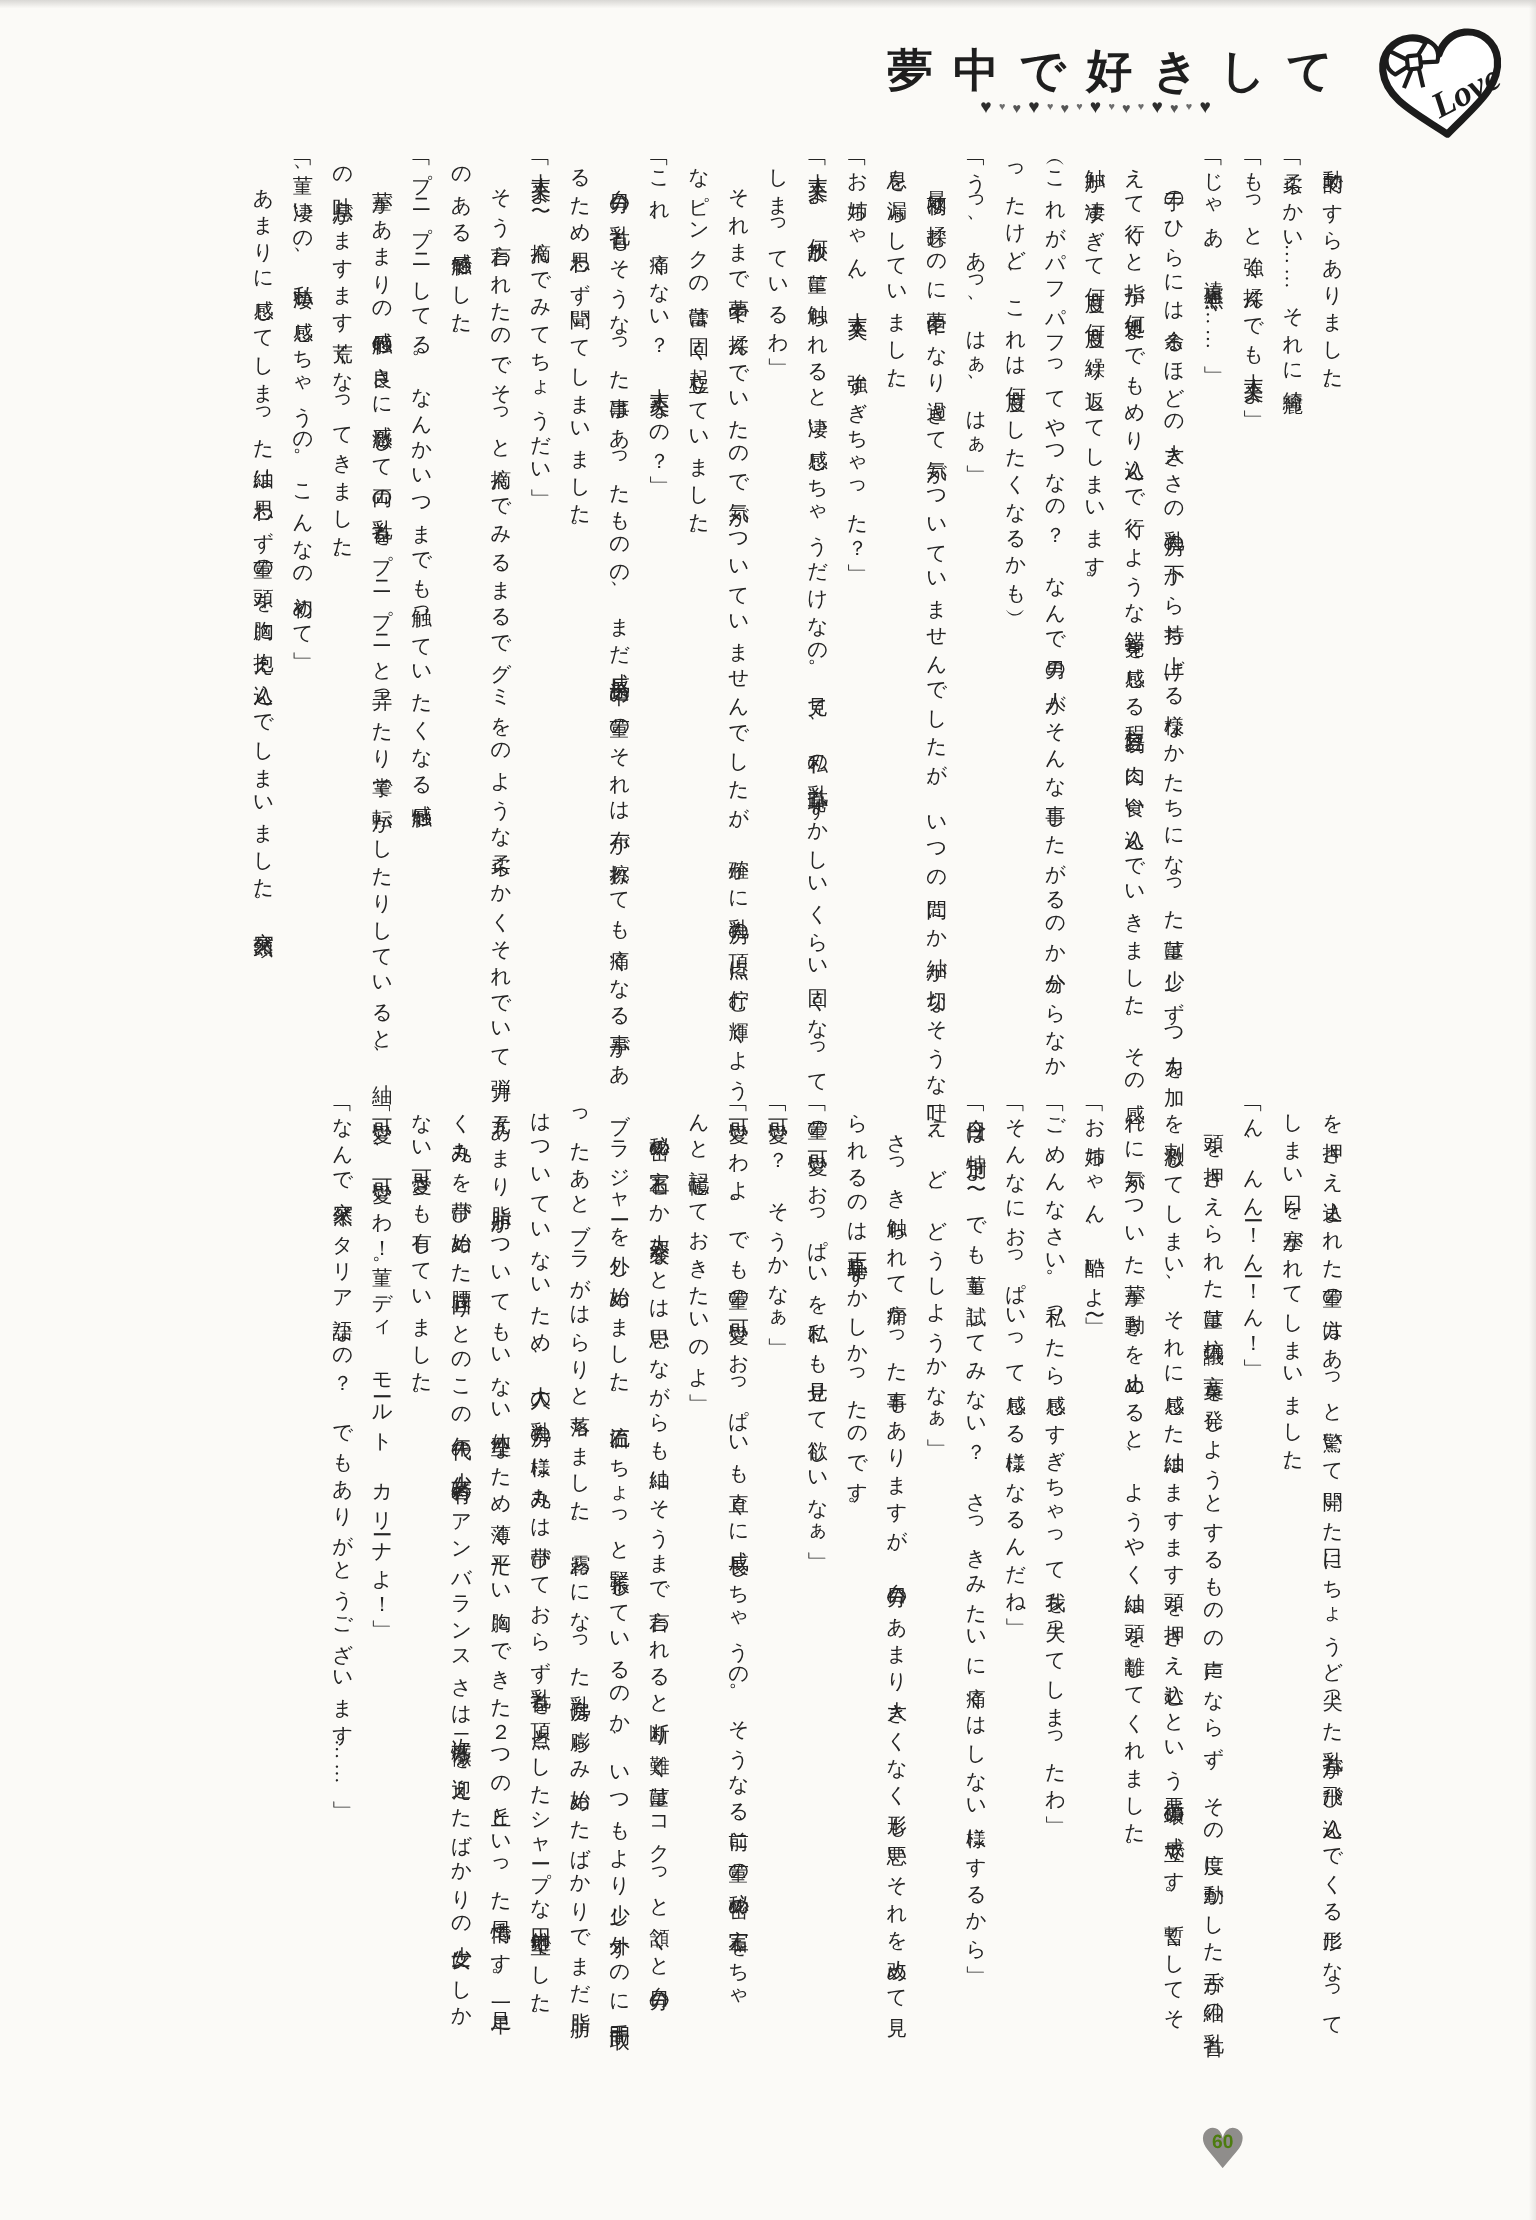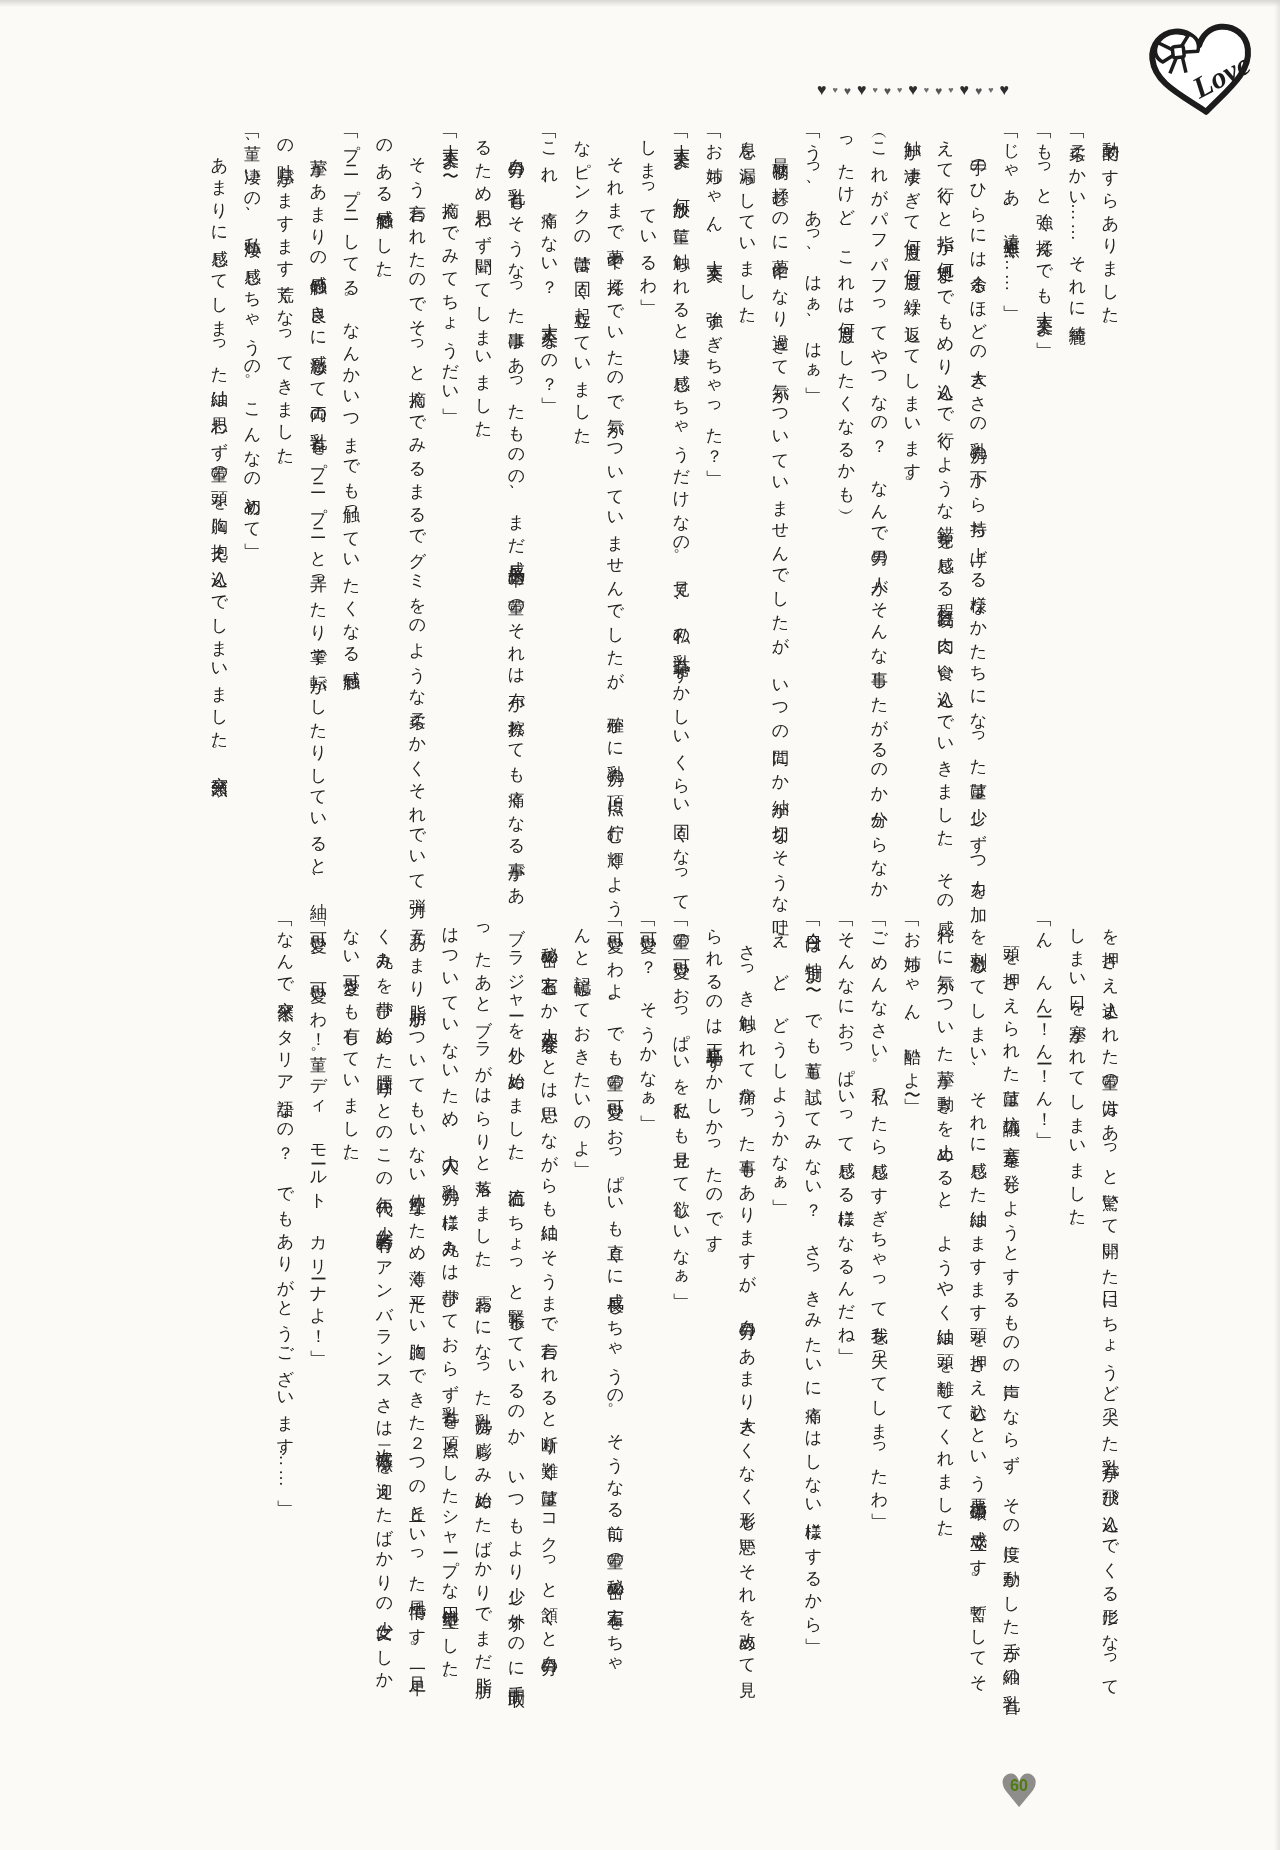--- a/index.html
+++ b/index.html
@@ -64,20 +64,21 @@
   }
 </style>
 </head>
 <body>
 
 <div class="page">
 
   <div class="scan-top"></div>
   <div class="scan-right"></div>
 
+  <h1 class="title">夢中で好きして</h1>
 
   <div class="hearts"><span class="h-lg">♥</span><span class="h-sm">♥</span><span class="h-md">♥</span><span class="h-lg">♥</span><span class="h-sm">♥</span><span class="h-md">♥</span><span class="h-sm">♥</span><span class="h-lg">♥</span><span class="h-sm">♥</span><span class="h-md">♥</span><span class="h-sm">♥</span><span class="h-lg">♥</span><span class="h-md">♥</span><span class="h-sm">♥</span><span class="h-lg">♥</span></div>
 
   <svg class="love-logo" width="112" height="100" viewBox="0 0 112 100">
     <path d="M56 90 C32 70 8 56 8 32 C8 18 19 7 33 7 C44 7 52 14 56 23 C60 14 68 7 79 7 C93 7 104 18 104 32 C104 56 80 70 56 90 Z" fill="#ffffff" stroke="#1c1c1c" stroke-width="6" stroke-linejoin="round"></path>
     <g stroke="#1c1c1c" fill="#ffffff" stroke-width="3.5" stroke-linejoin="round">
       <path d="M34 28 L15 16 C10 24 11 31 18 36 Z"></path>
       <path d="M34 28 L47 11 C54 14 57 21 54 29 Z"></path>
       <rect x="29" y="22" width="11" height="11" rx="2"></rect>
       <path d="M32 33 L24 48" fill="none"></path>

